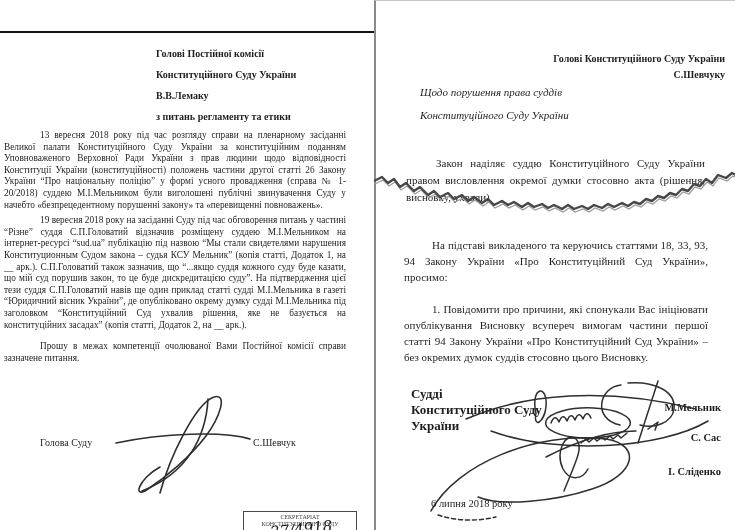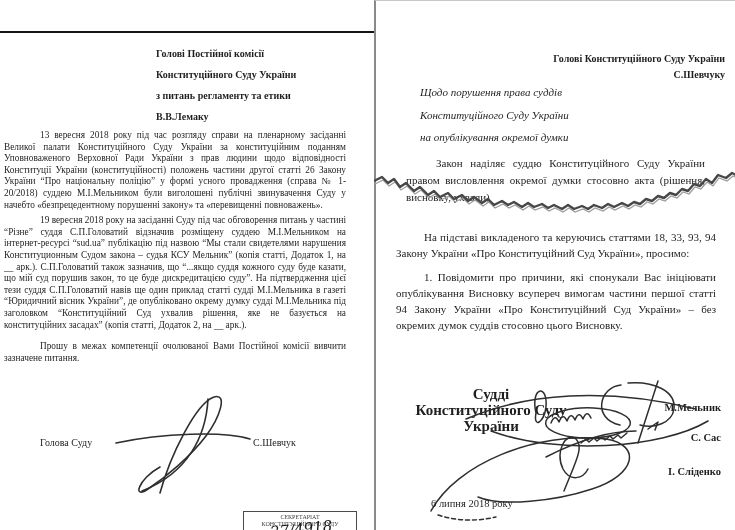--- a/index.html
+++ b/index.html
@@ -26,45 +26,45 @@
   .hand-num{left:270px;top:487px;font-size:15px;}
   .hand-day{left:250px;top:505px;font-size:13px;}
   .hand-month{left:288px;top:507px;font-size:13px;}
   .hand-year{left:330px;top:504px;font-size:12px;}
   
   .rp-recipient{top:8px;right:10px;width:218px;text-align:right;font-weight:bold;font-size:10px;line-height:16px;margin-top:42px;}
   .rp-subject{top:80px;left:44px;font-style:italic;font-size:11px;line-height:22.5px;white-space:nowrap;}
   .rp-intro{top:136px;left:12px;width:335px;font-size:11px;line-height:17px;text-align:justify;}
   .rp-intro p{margin:18px;text-indent:30px;}
   .rp-body{top:220px;left:12px;width:336px;font-size:11px;line-height:16px;text-align:justify;}
-  .rp-body p{margin:8px;text-indent:28px;}
-  .rp-role{top:385px;left:35px;width:160px;text-align:center;font-weight:bold;font-size:15px;line-height:16px;}
+  .rp-body p{margin:16px;text-indent:28px;}
+  .rp-role{top:385px;left:35px;width:160px;text-align:left;font-weight:bold;font-size:13px;line-height:16px;}
   .rp-name{position:absolute;right:14px;font-weight:bold;font-size:10.5px;white-space:nowrap;}
   .rp-name-1{top:401px;}
   .rp-name-2{top:431px;}
   .rp-name-3{top:465px;}
   .rp-date{top:497px;left:55px;font-size:10.5px;white-space:nowrap;}
   .tear{position:absolute;top:168px;left:-2px;}
 </style>
 </head>
 <body>
 
 <div class="page page-left">
 
   <div class="abs lp-recipient">
     <div>Голові Постійної комісії</div>
     <div>Конституційного Суду України</div>
+    <div>В.В.Лемаку</div>
     <div>з питань регламенту та етики</div>
-    <div>В.В.Лемаку</div>
   </div>
 
   <div class="abs lp-body">
     <p>13 вересня 2018 року під час розгляду справи на пленарному засіданні Великої палати Конституційного Суду України за конституційним поданням Уповноваженого Верховної Ради України з прав людини щодо відповідності Конституції України (конституційності) положень частини другої статті 26 Закону України “Про національну поліцію” у формі усного провадження (справа № 1-20/2018) суддею М.І.Мельником були виголошені публічні звинувачення Суду у начебто «безпрецедентному порушенні закону» та «перевищенні повноважень».</p>
     <p>19 вересня 2018 року на засіданні Суду під час обговорення питань у частині “Різне” суддя С.П.Головатий відзначив розміщену суддею М.І.Мельником на інтернет-ресурсі “sud.ua” публікацію під назвою “Мы стали свидетелями нарушения Конституционным Судом закона – судья КСУ Мельник” (копія статті, Додаток 1, на __ арк.). С.П.Головатий також зазначив, що “...якщо суддя кожного суду буде казати, що мій суд порушив закон, то це буде дискредитацією суду”. На підтвердження цієї тези суддя С.П.Головатий навів ще один приклад статті судді М.І.Мельника в газеті “Юридичний вісник України”, де опубліковано окрему думку судді М.І.Мельника під заголовком “Конституційний Суд ухвалив рішення, яке не базується на конституційних засадах” (копія статті, Додаток 2, на __ арк.).</p>
-    <p class="last">Прошу в межах компетенції очолюваної Вами Постійної комісії вивчити зазначене питання.</p>
+    <p class="last">Прошу в межах компетенції очолюваної Вами Постійної комісії справи зазначене питання.</p>
   </div>
 
   <div class="abs lp-signrow-role">Голова Суду</div>
   <div class="abs lp-signrow-name">С.Шевчук</div>
 
   <svg class="abs" style="left:108px;top:348px;" width="150" height="118" viewBox="0 0 150 118">
     <g class="sig-svg" stroke-width="1.6">
       <path d="M 8,62 C 55,52 115,50 142,58"></path>
       <path d="M 52,112 C 62,75 88,22 106,16 C 120,12 112,36 98,55 C 82,76 58,96 40,108 C 24,119 30,98 52,86"></path>
       <path d="M 100,18 C 98,55 80,92 34,110"></path>
@@ -93,21 +93,20 @@
 <div class="page page-right">
 
   <div class="abs rp-recipient">
     <div>Голові Конституційного Суду України</div>
     <div>С.Шевчуку</div>
   </div>
 
   <div class="abs rp-subject">
     <div>Щодо порушення права суддів</div>
     <div>Конституційного Суду України</div>
-    <div>на опублікування окремої думки</div>
   </div>
 
   <div class="abs rp-intro">
     <p>Закон наділяє суддю Конституційного Суду України правом висловлення окремої думки стосовно акта (рішення, висновку, ухвали)</p>
   </div>
 
   <svg class="tear" width="364" height="46" viewBox="0 0 364 46">
     <polyline fill="none" stroke="#9b9b9b" stroke-width="1.2" transform="translate(1,3)" points="0,12 8,8 14,14 20,10 26,18 32,14 40,22 46,18 54,26 60,22 66,28 74,24 80,30 88,26 94,32 100,28 108,34 114,30 120,36 128,32 134,36 140,33 148,38 154,34 160,38 168,35 174,39 180,36 188,40 194,36 200,40 208,37 214,40 220,36 228,39 234,35 240,38 248,34 254,37 260,33 266,35 272,30 278,32 284,27 290,29 296,24 302,26 308,20 314,22 320,15 326,17 332,10 338,14 344,6 352,9 358,4 364,7"></polyline>
     <polyline fill="none" stroke="#474747" stroke-width="2.4" stroke-linejoin="round" points="0,12 8,8 14,14 20,10 26,18 32,14 40,22 46,18 54,26 60,22 66,28 74,24 80,30 88,26 94,32 100,28 108,34 114,30 120,36 128,32 134,36 140,33 148,38 154,34 160,38 168,35 174,39 180,36 188,40 194,36 200,40 208,37 214,40 220,36 228,39 234,35 240,38 248,34 254,37 260,33 266,35 272,30 278,32 284,27 290,29 296,24 302,26 308,20 314,22 320,15 326,17 332,10 338,14 344,6 352,9 358,4 364,7"></polyline>
   </svg>

